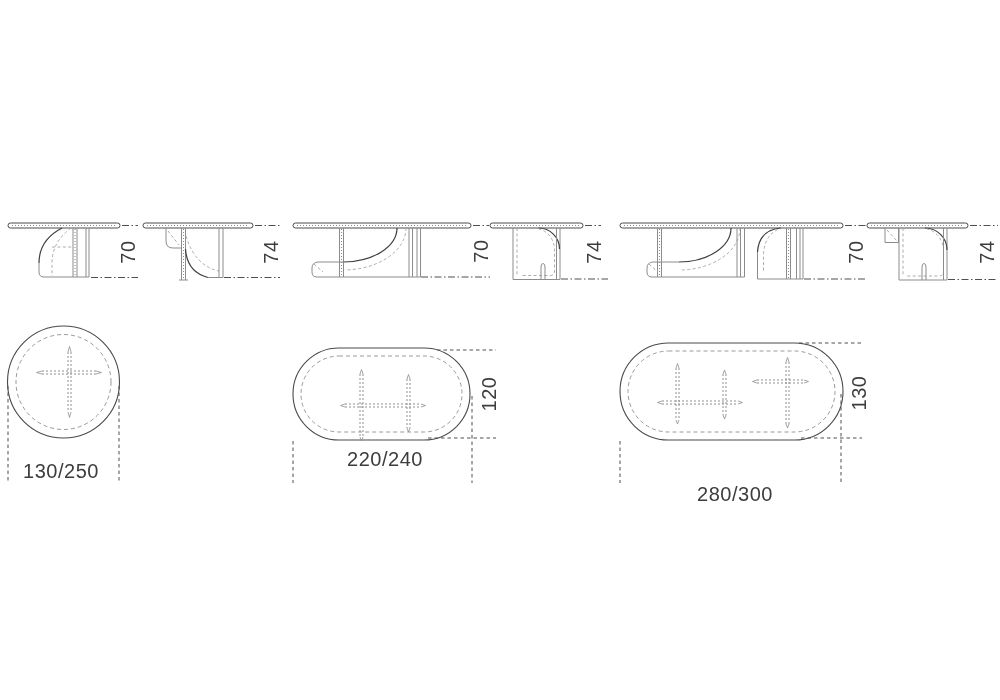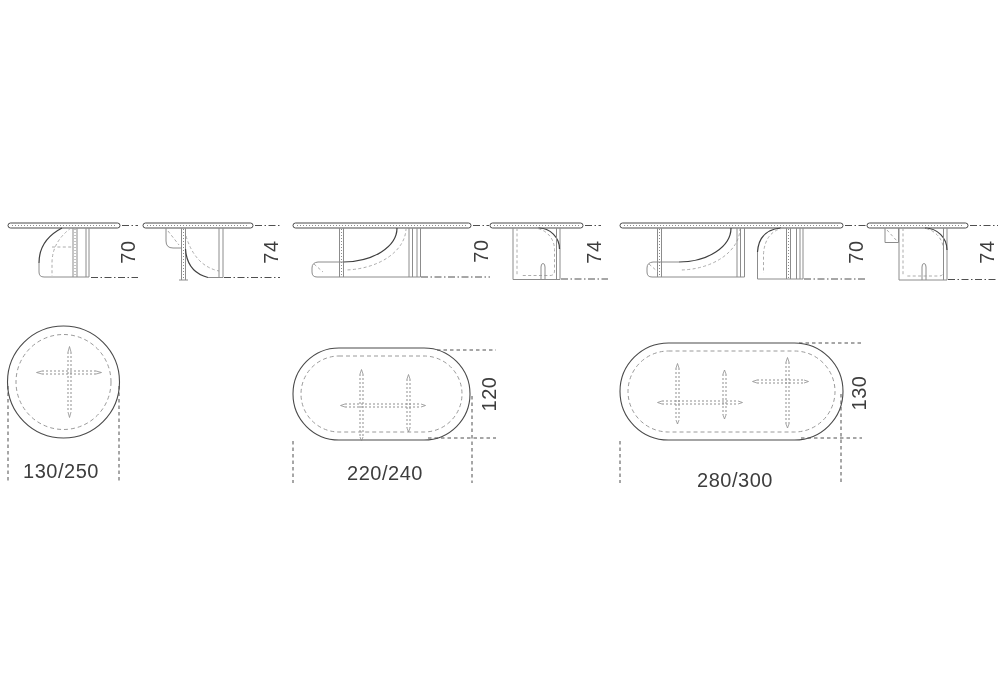--- a/index.html
+++ b/index.html
@@ -145,18 +145,18 @@
   </svg>
 
   <div class="dim rot" style="left:128px; top:252px">70</div>
   <div class="dim rot" style="left:271px; top:252px">74</div>
   <div class="dim rot" style="left:481px; top:251px">70</div>
   <div class="dim rot" style="left:594px; top:252px">74</div>
   <div class="dim rot" style="left:856px; top:252px">70</div>
   <div class="dim rot" style="left:987px; top:252px">74</div>
 
   <div class="dim" style="left:61px; top:471px">130/250</div>
-  <div class="dim" style="left:385px; top:473px">220/240</div>
+  <div class="dim" style="left:385px; top:459px">220/240</div>
   <div class="dim rot" style="left:489px; top:394px">120</div>
-  <div class="dim" style="left:735px; top:480px">280/300</div>
+  <div class="dim" style="left:735px; top:494px">280/300</div>
   <div class="dim rot" style="left:859px; top:393px">130</div>
 
 </div>
 
 </body></html>

